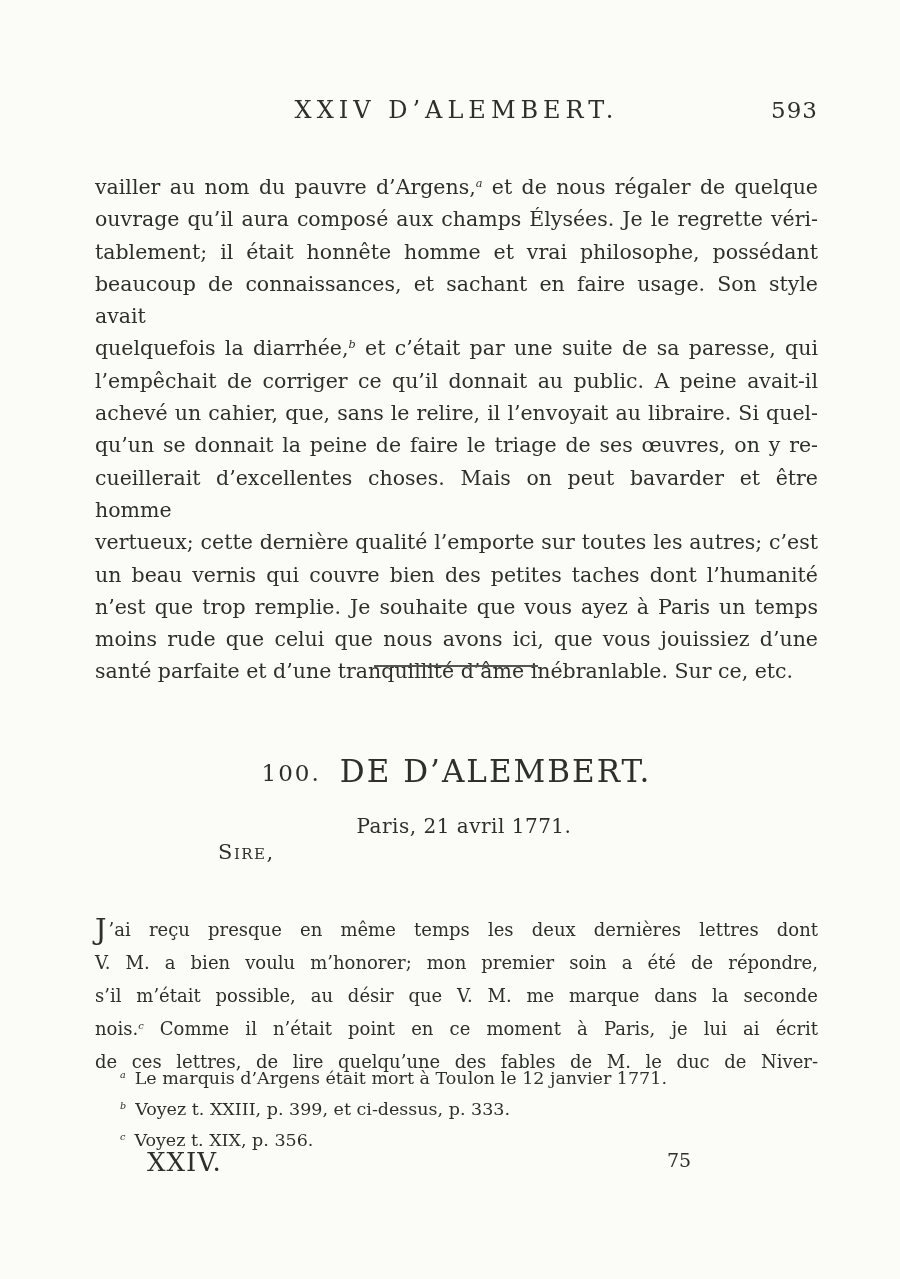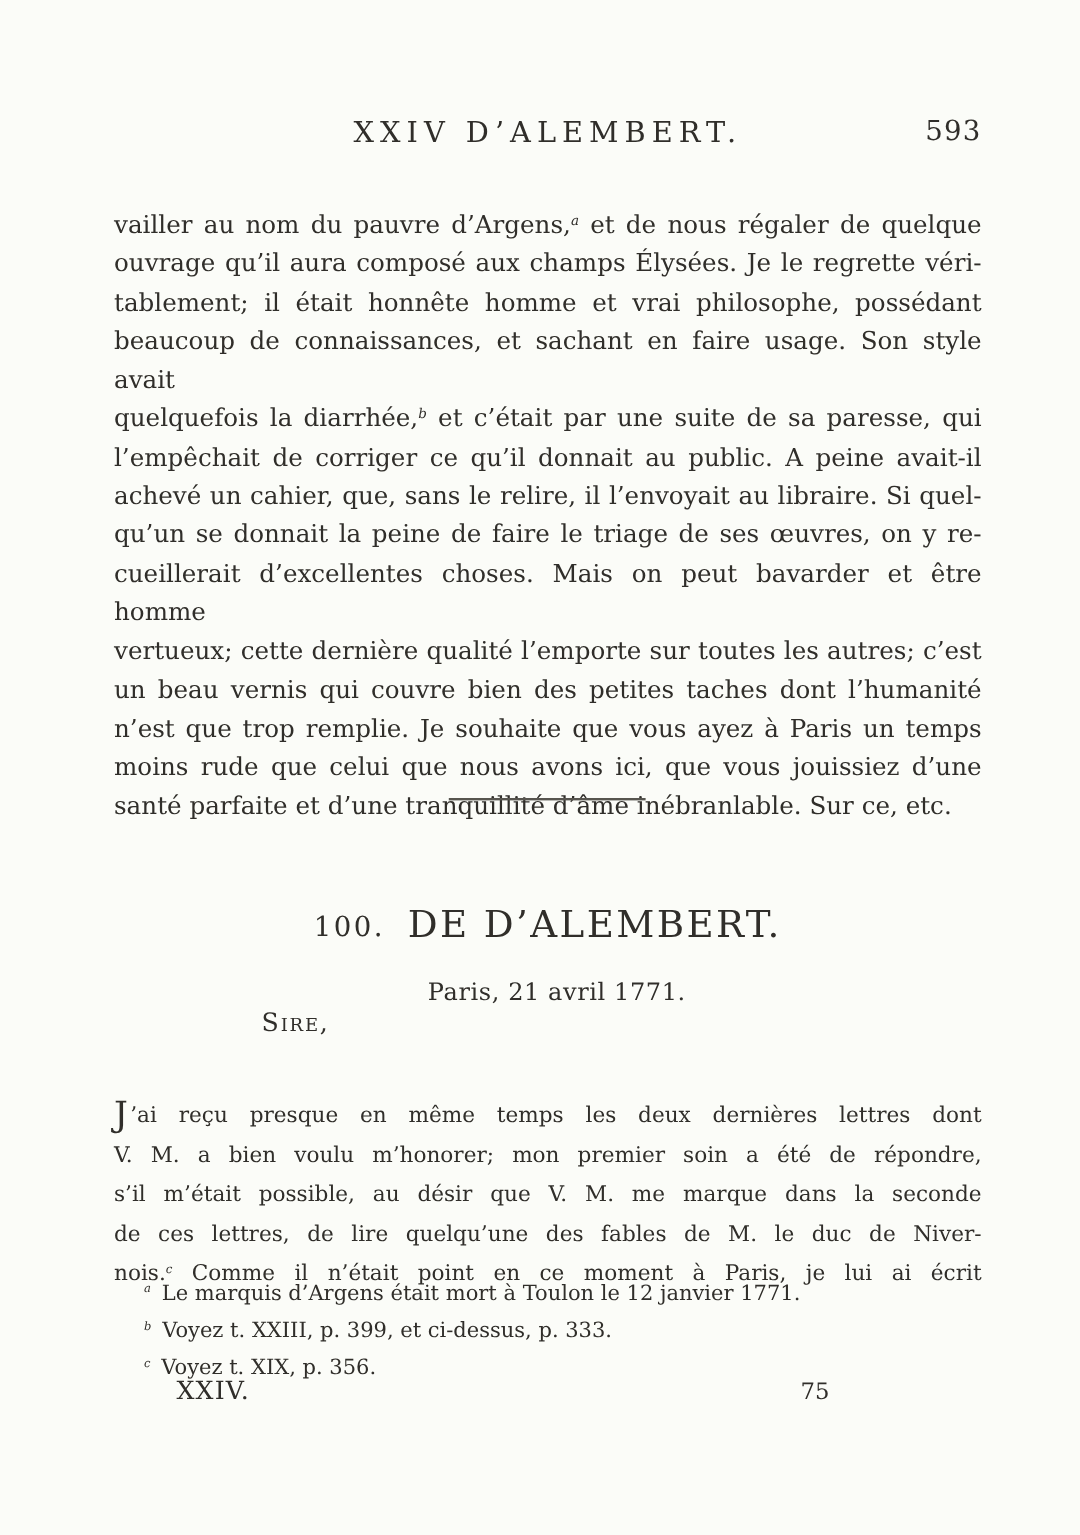--- a/index.html
+++ b/index.html
@@ -72,21 +72,21 @@
   
   .footnotes {
     position: absolute; top: 1063px; left: 120px; width: 640px;
     font-size: 17.5px; line-height: 31px;
   }
   .footnote { white-space: nowrap; }
   .fn-marker { margin-right: 9px; }
 
   
   .footer-volume {
-    position: absolute; top: 1147px; left: 147px; font-size: 21px; letter-spacing: 1px;
+    position: absolute; top: 1147px; left: 147px; font-size: 26px; letter-spacing: 1px;
   }
   .footer-signature {
     position: absolute; top: 1149px; left: 667px; font-size: 19px;
   }
 </style>
 </head>
 <body>
 
 <div class="page">
 
@@ -120,22 +120,22 @@
   </div>
 
   <div class="letter-dateline">Paris, 21 avril 1771.</div>
 
   <div class="letter-salutation">Sire,</div>
 
   <div class="letter-body">
       <div class="line"><span class="initial">J</span>’ai reçu presque en même temps les deux dernières lettres dont</div>
       <div class="line">V. M. a bien voulu m’honorer; mon premier soin a été de répondre,</div>
       <div class="line">s’il m’était possible, au désir que V. M. me marque dans la seconde</div>
+      <div class="line">nois.<sup>c</sup> Comme il n’était point en ce moment à Paris, je lui ai écrit</div>
       <div class="line">de ces lettres, de lire quelqu’une des fables de M. le duc de Niver-</div>
-      <div class="line">nois.<sup>c</sup> Comme il n’était point en ce moment à Paris, je lui ai écrit</div>
     </div>
 
   <div class="footnotes">
       <div class="footnote"><sup class="fn-marker">a</sup><span class="fn-text">Le marquis d’Argens était mort à Toulon le 12 janvier 1771.</span></div>
       <div class="footnote"><sup class="fn-marker">b</sup><span class="fn-text">Voyez t. XXIII, p. 399, et ci-dessus, p. 333.</span></div>
       <div class="footnote"><sup class="fn-marker">c</sup><span class="fn-text">Voyez t. XIX, p. 356.</span></div>
     </div>
 
   <div class="footer-volume">XXIV.</div>
   <div class="footer-signature">75</div>

